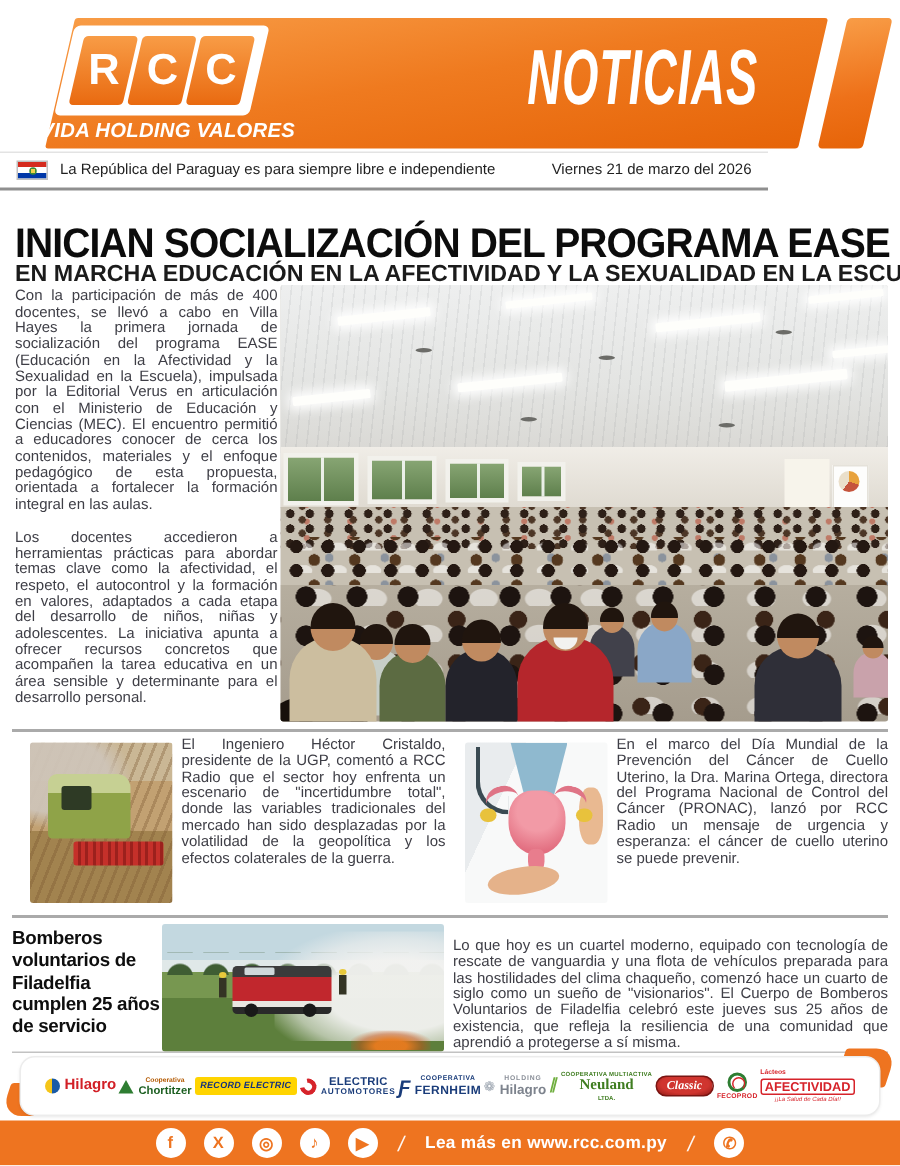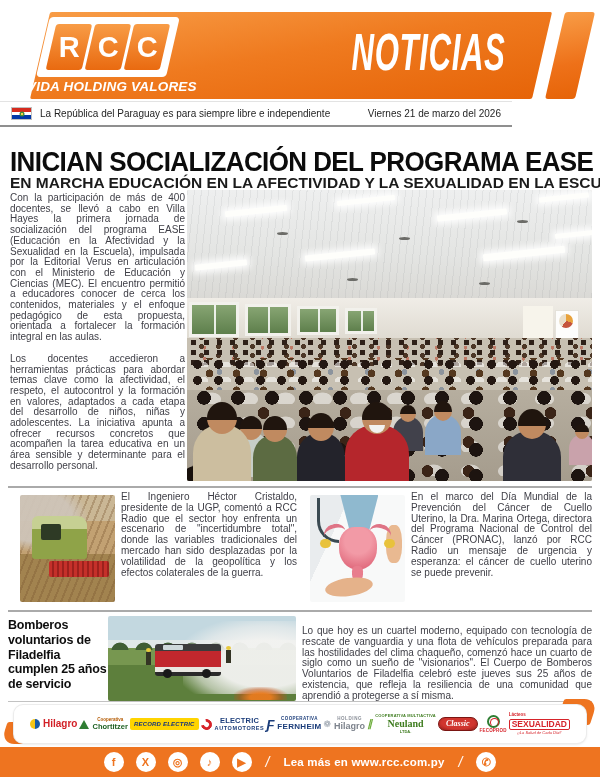--- a/index.html
+++ b/index.html
@@ -383,21 +383,21 @@
     </div>
     <div class="sp">
       <span class="stack">
         <span class="sp-ico-fecoprod"></span>
         <span class="t-fecoprod">FECOPROD</span>
       </span>
     </div>
     <div class="sp">
       <span class="stack">
         <span class="t-lacteos">Lácteos</span>
-        <span class="t-lactolanda">SEXUALIDAD</span>
+        <span class="t-lactolanda">AFECTIVIDAD</span>
         <span class="t-lacto-tag">¡¡La Salud de Cada Día!!</span>
       </span>
     </div>
   </div>
 
   <footer class="footer">
     <span class="sicon">f</span>
     <span class="sicon">X</span>
     <span class="sicon">◎</span>
     <span class="sicon">♪</span>

